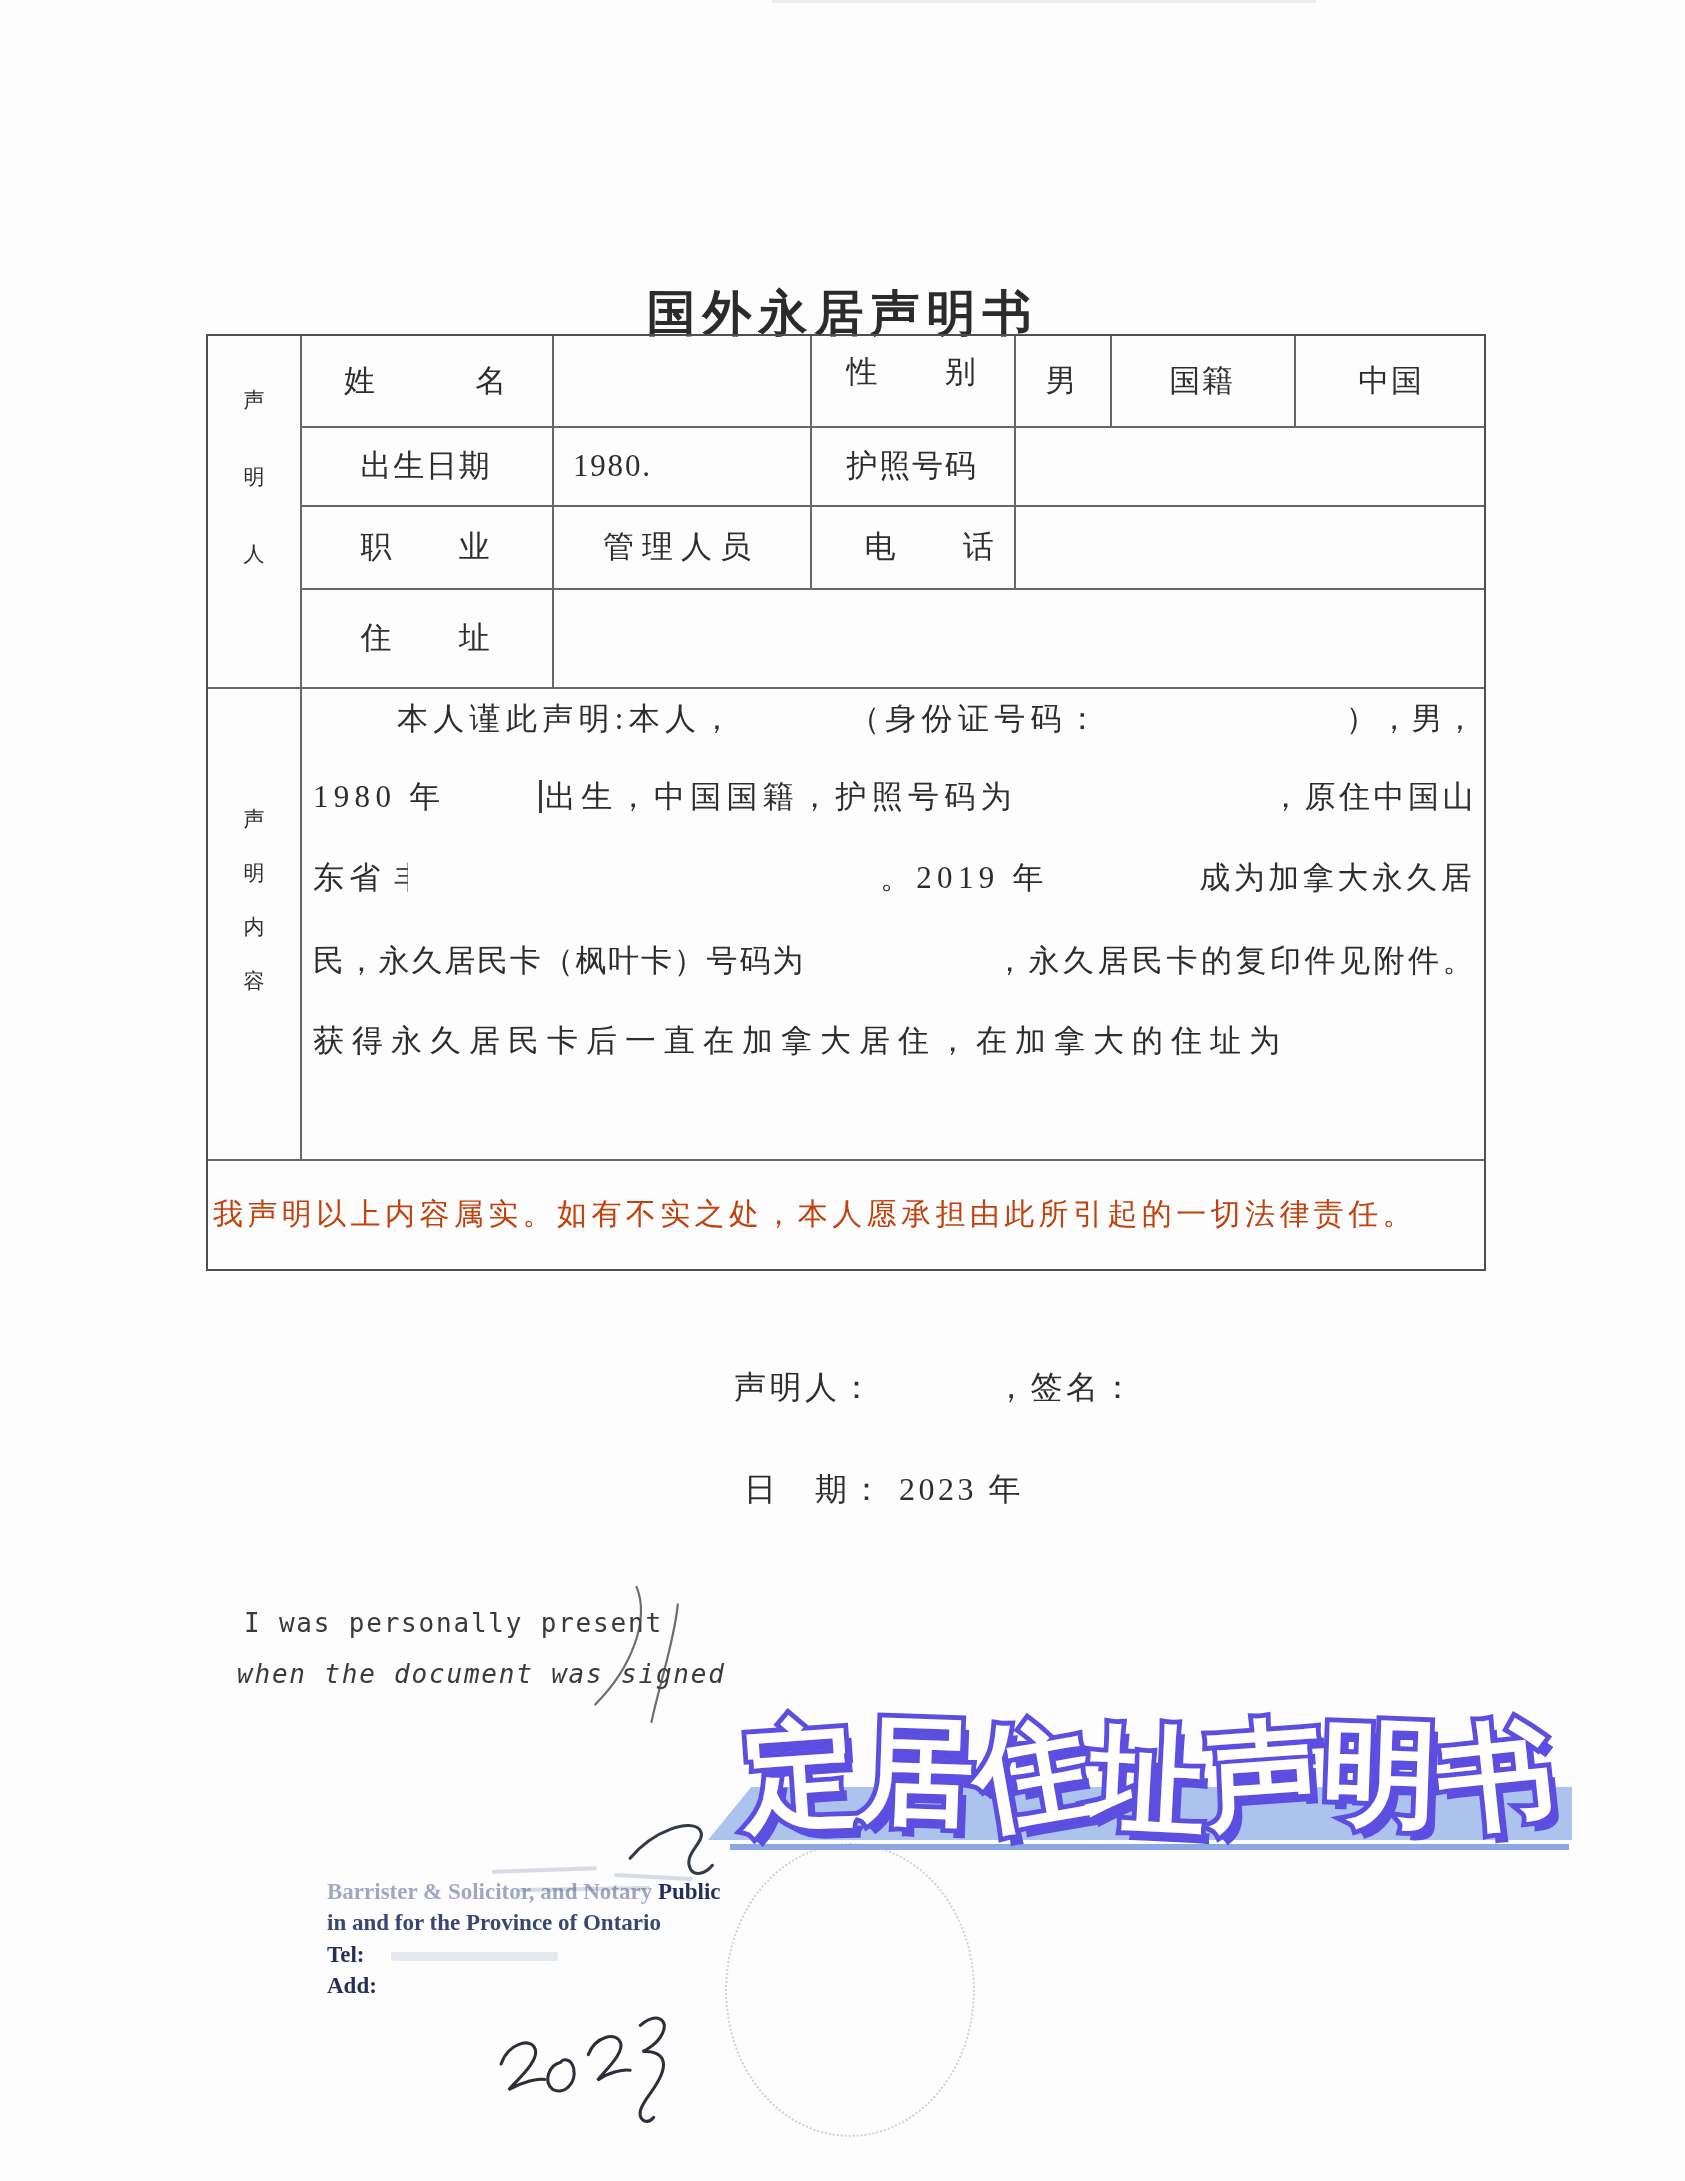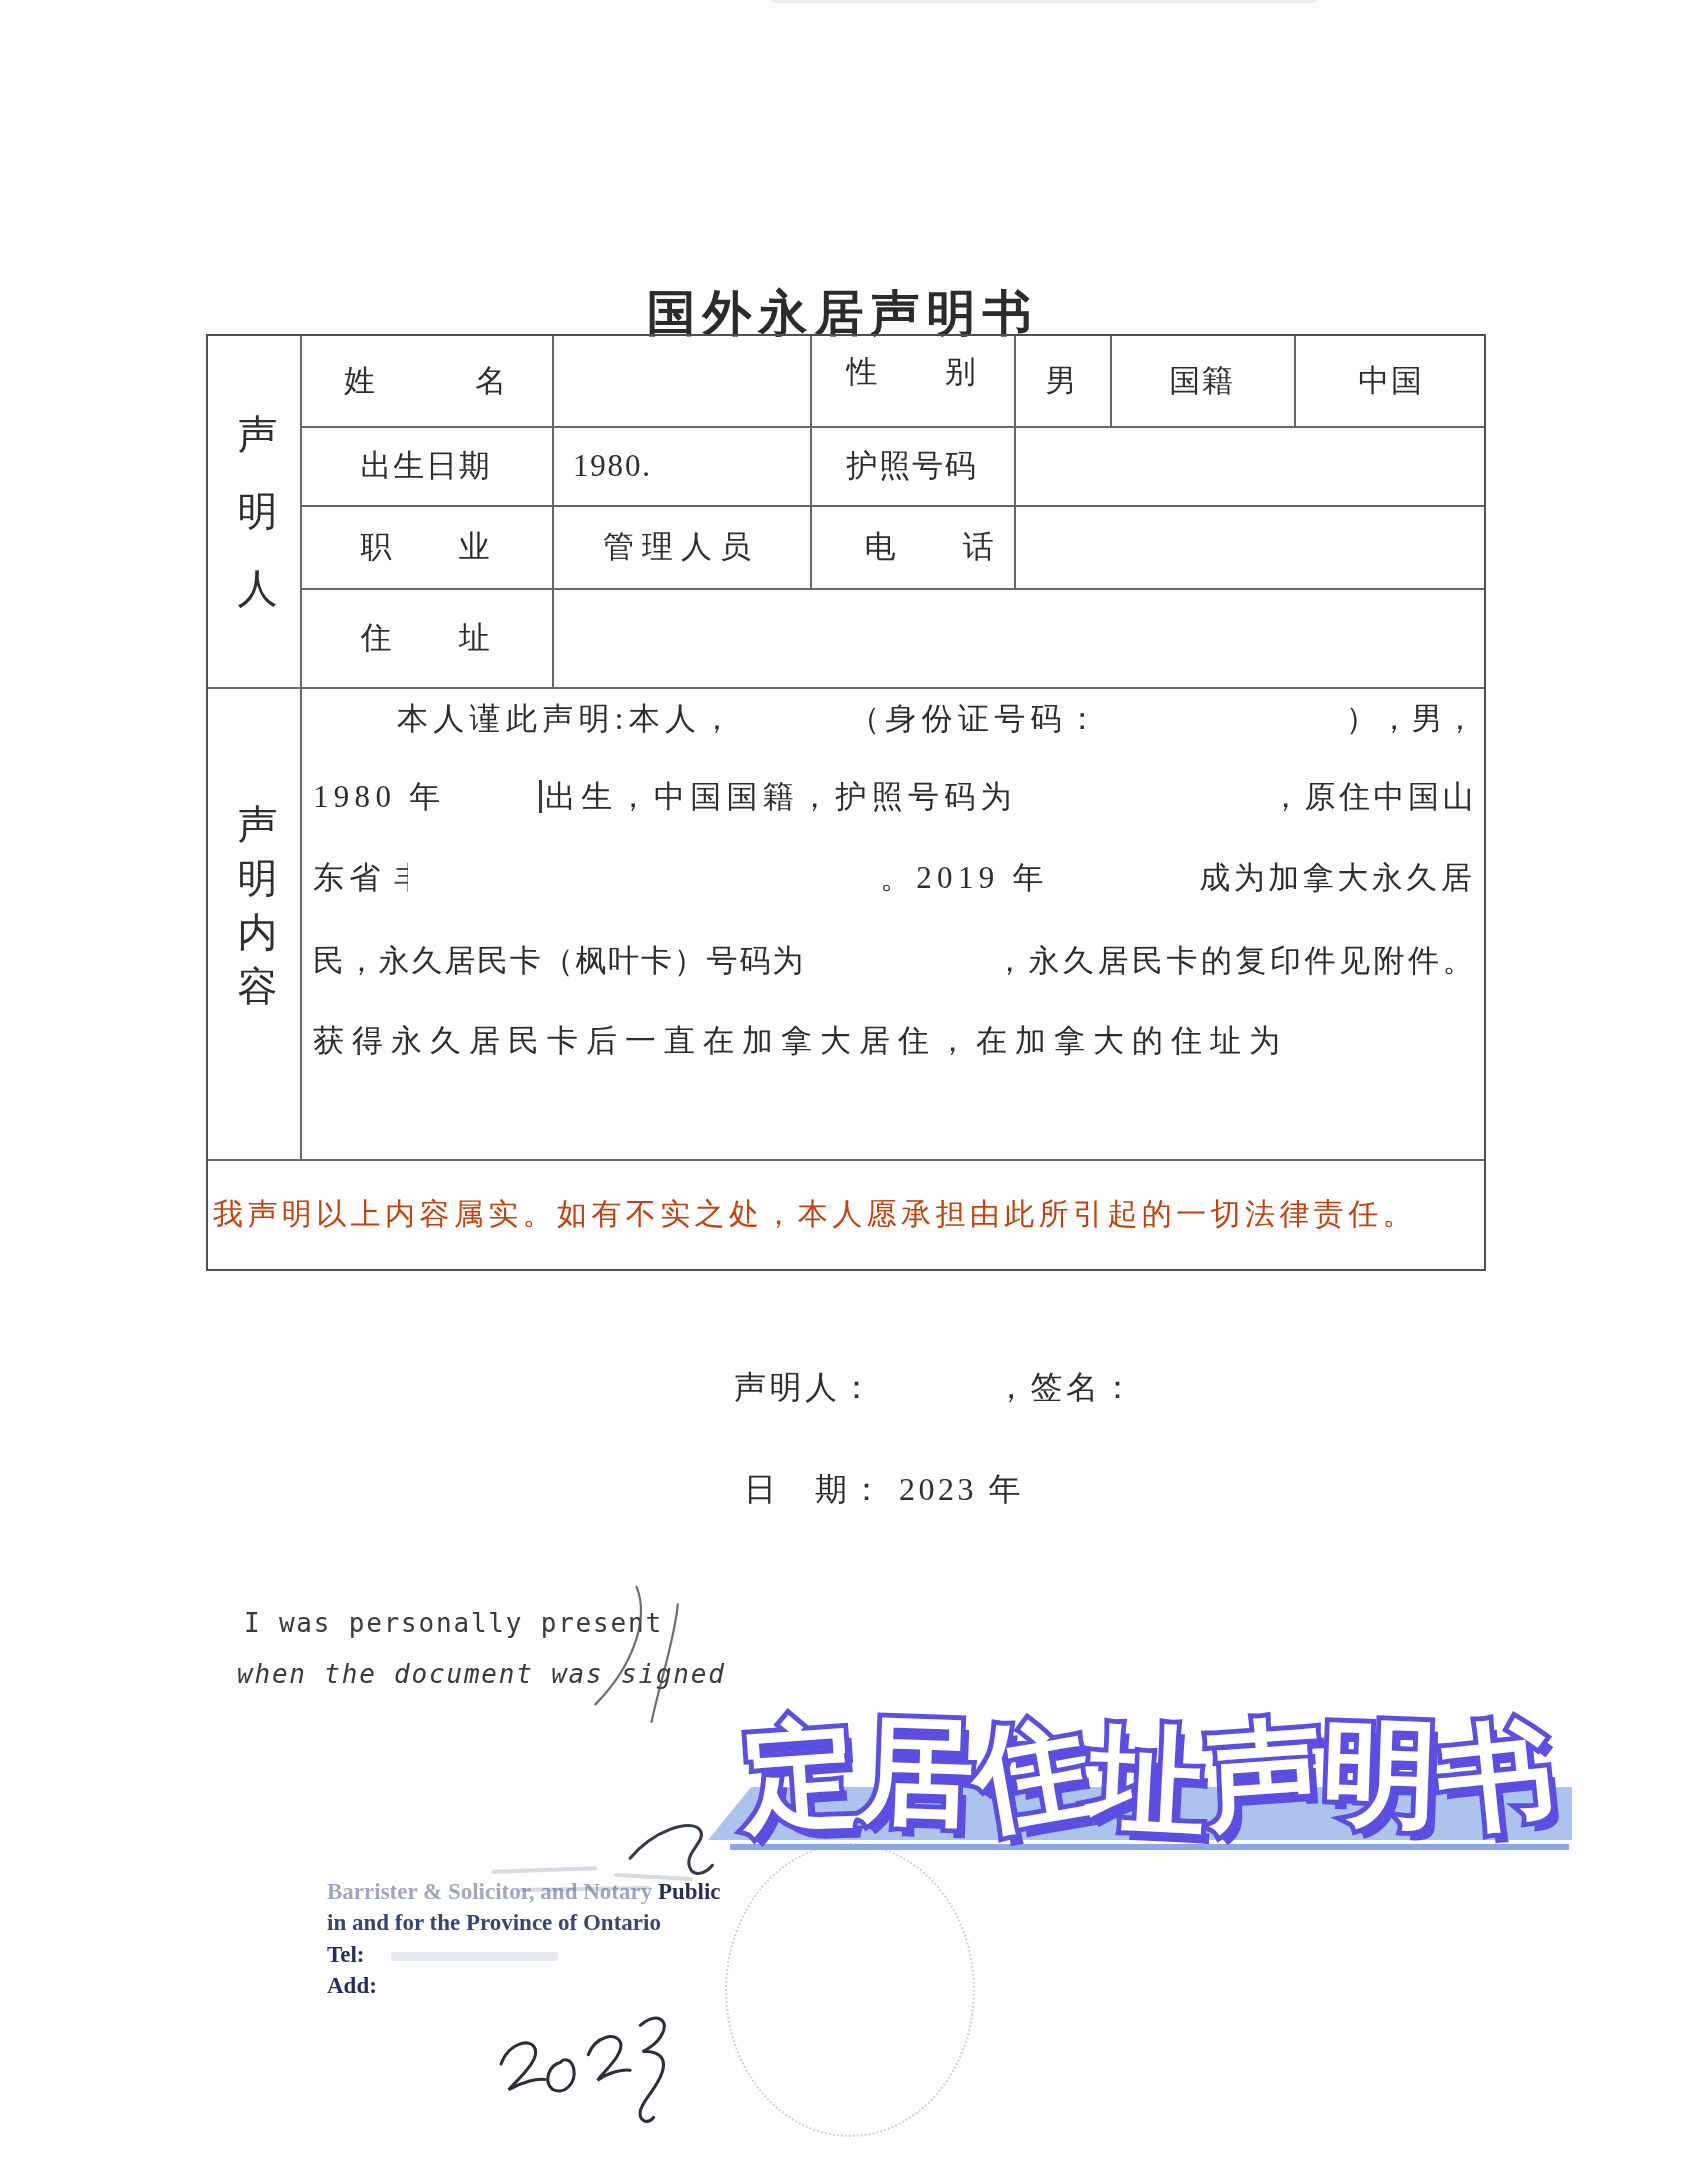--- a/index.html
+++ b/index.html
@@ -26,22 +26,22 @@
   }
   .gl{position:absolute;background:#676767;}
   .gl.h{height:1.8px;}
   .gl.v{width:1.8px;}
   .t-cell{
     position:absolute;display:flex;align-items:center;justify-content:center;
     font-size:31px;color:#2e2e2e;letter-spacing:1.8px;white-space:nowrap;
   }
   .t-cell.left{justify-content:flex-start;}
   .vlabel{
-    position:absolute;display:flex;align-items:center;justify-content:center;
-    text-align:center;font-size:40px;color:#2e2e2e;
+    position:absolute;display:flex;justify-content:center;
+    text-align:center;font-size:21px;color:#2e2e2e;
   }
   .vlabel span{width:33px;word-break:break-all;display:block;}
   .vl-declarant span{line-height:77px;}
   .vl-content span{line-height:54px;}
 
   .decl-line{position:absolute;left:0;right:0;height:46px;}
   .decl-line span{position:absolute;top:0;font-size:31px;white-space:nowrap;color:#2d2d2d;}
   .ls6{letter-spacing:5.3px;} .ls9{letter-spacing:8px;} .ls4{letter-spacing:3.5px;} .ls2{letter-spacing:1.8px;}
   .partial-char{width:14px;overflow:hidden;display:inline-block;opacity:.85;}
   .bar-artifact{position:absolute;width:2.6px;height:33px;background:#3c3c3c;top:3.5px;}

